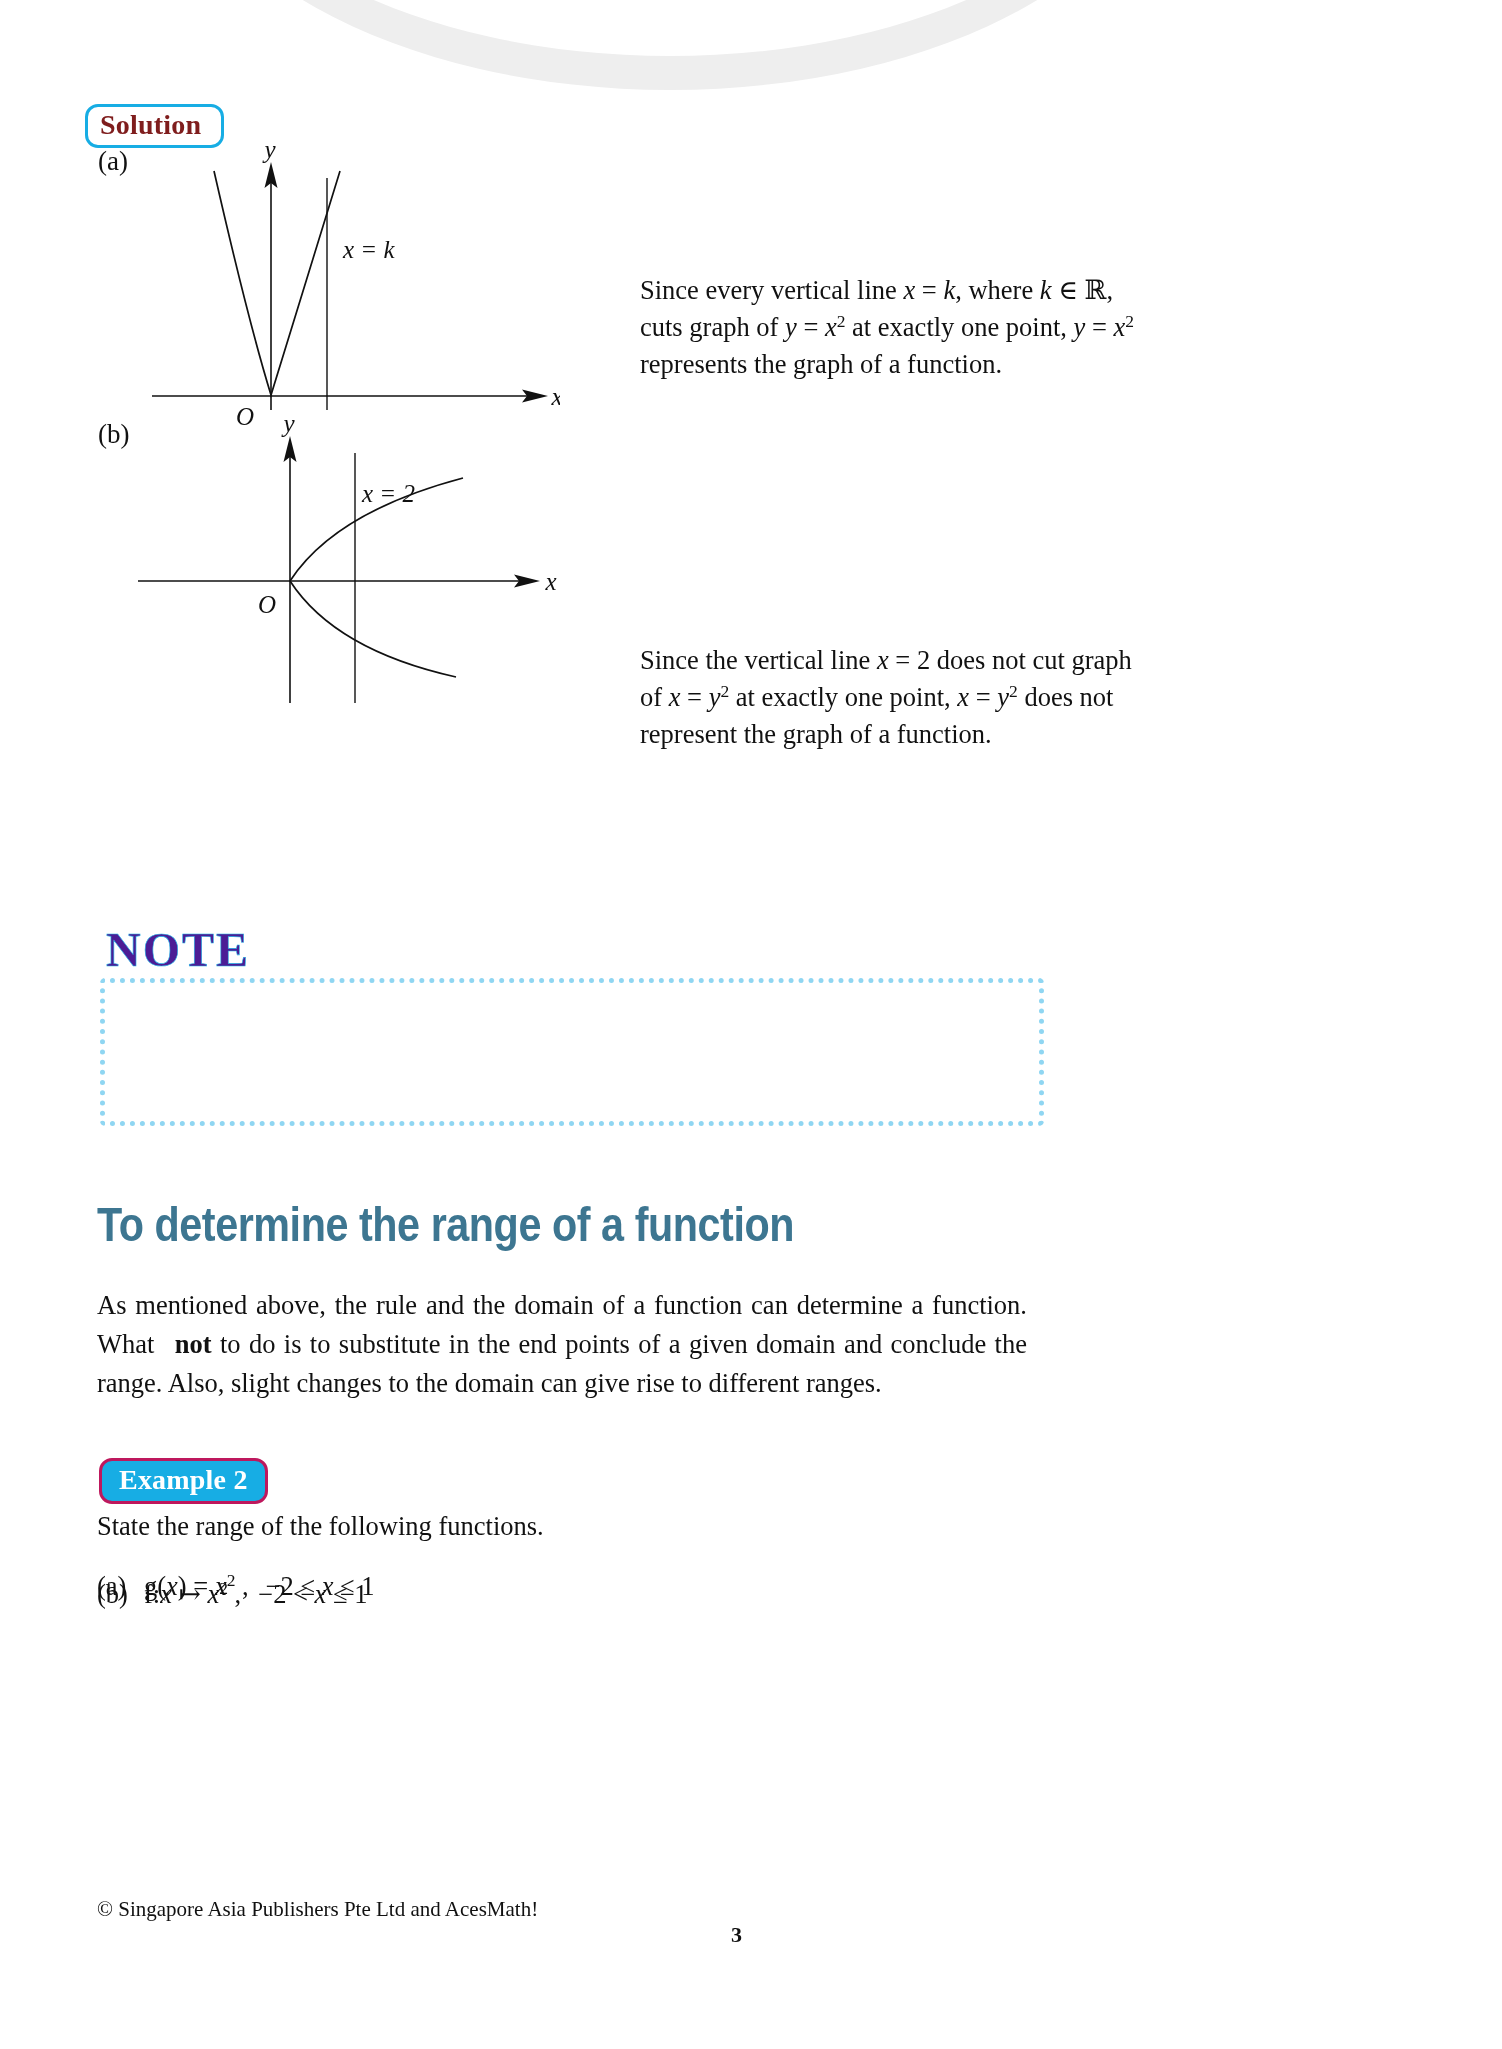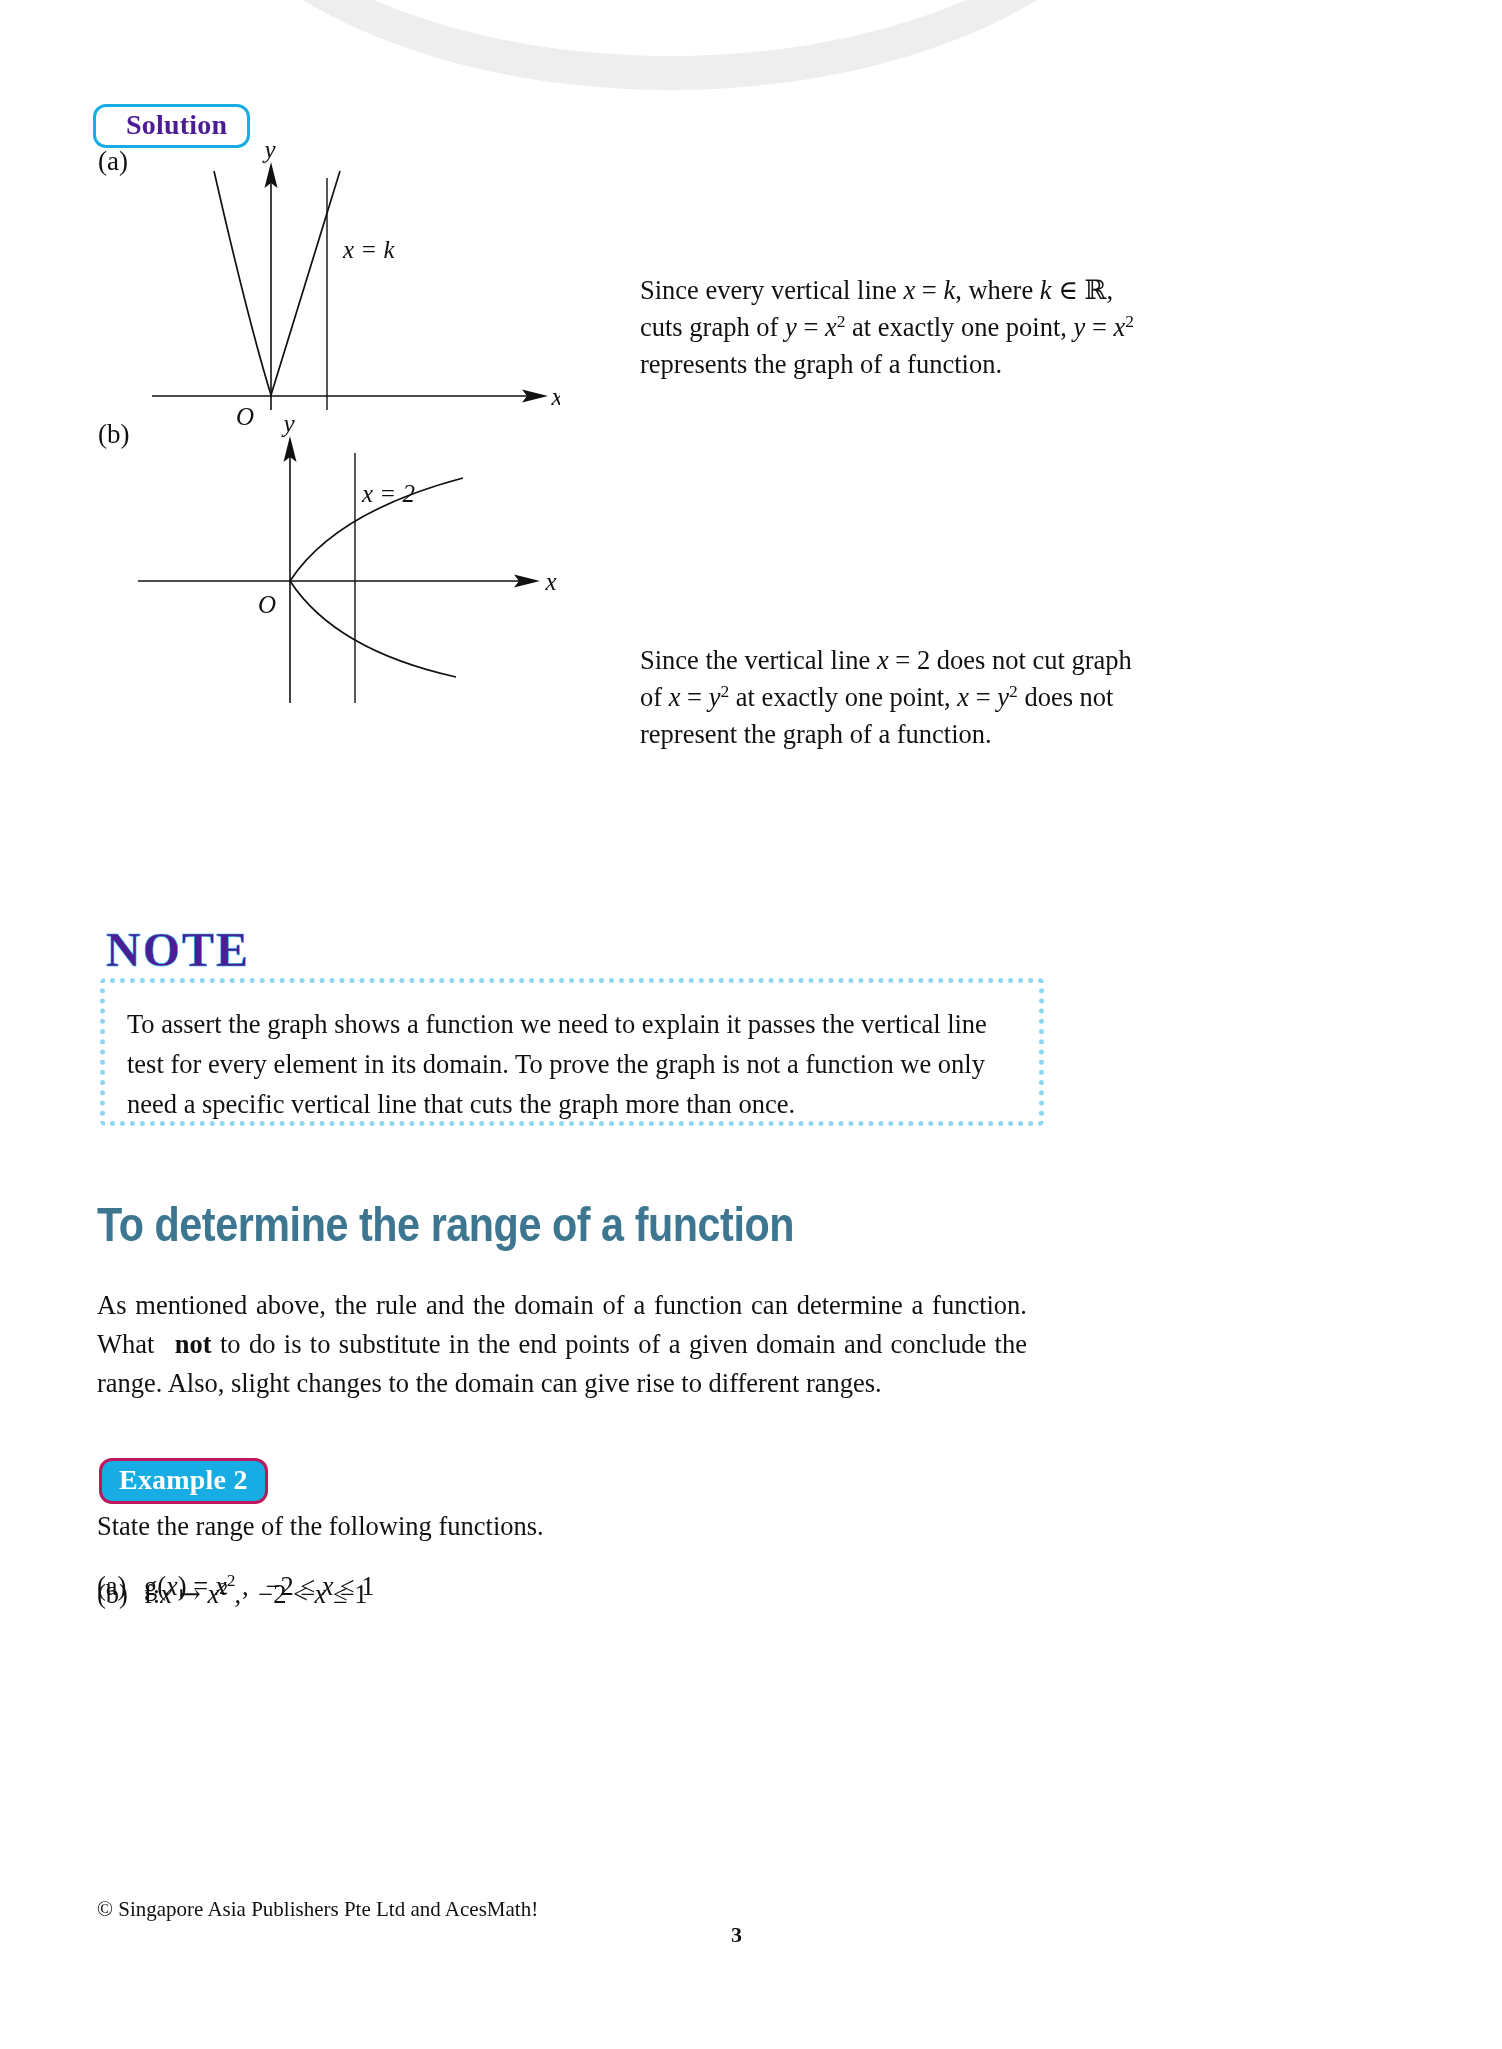--- a/index.html
+++ b/index.html
@@ -36,25 +36,25 @@
   .pill {
     position: absolute;
     display: inline-block;
     box-sizing: border-box;
     border-radius: 13px;
     font-weight: bold;
     white-space: nowrap;
     letter-spacing: 0.2px;
   }
   #solution-badge {
-    left: 93px;
+    left: 85px;
     top: 104px;
-    padding: 3px 20px 5px 30px;
+    padding: 3px 20px 5px 12px;
     border: 3px solid #17ade4;
-    color: #4c1d95;
+    color: #7f1d1d;
     background: #ffffff;
     font-size: 28px;
     line-height: 30px;
   }
   #example-badge {
     left: 99px;
     top: 1458px;
     padding: 4px 17px 6px 17px;
     border: 3px solid #be185d;
     background: #17ade4;
@@ -252,21 +252,20 @@
       <text x="421" y="175" font-family="Liberation Serif, serif" font-size="25" font-style="italic" text-anchor="middle" fill="#111">x</text>
       <text x="137" y="198" font-family="Liberation Serif, serif" font-size="25" font-style="italic" text-anchor="middle" fill="#111">O</text>
       <text x="232" y="87" font-family="Liberation Serif, serif" font-size="25" font-style="italic" fill="#111">x = 2</text>
     </svg>
   </div>
 
   <div class="explain" id="explain-b">Since the vertical line <i>x</i> = 2 <b>does not</b> cut graph of <i>x</i> = <i>y</i><sup>2</sup> at exactly one point, <i>x</i> = <i>y</i><sup>2</sup> does not represent the graph of a function.</div>
 
   <div id="note-heading">NOTE</div>
   <div id="note-box"></div>
-  <div id="note-text">To assert the graph shows a function we need to explain it passes the vertical line test for every element in its domain. To prove the graph is not a function we only need a specific vertical line that cuts the graph more than once.</div>
 
   <div id="section-heading">To determine the range of a function</div>
 
   <div id="intro-paragraph">As mentioned above, the rule and the domain of a function can determine a function. What <b>not</b> to do is to substitute in the end points of a given domain and conclude the range. Also, slight changes to the domain can give rise to different ranges.</div>
 
   <div class="pill" id="example-badge">Example 2</div>
 
   <div id="example-prompt">State the range of the following functions.</div>
 
   <div class="example-item" id="example-item-a">

